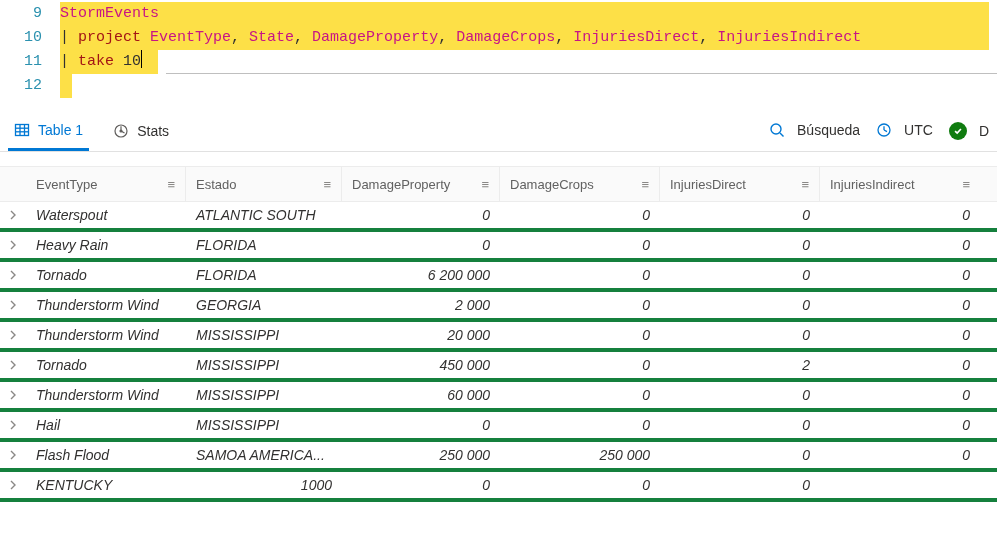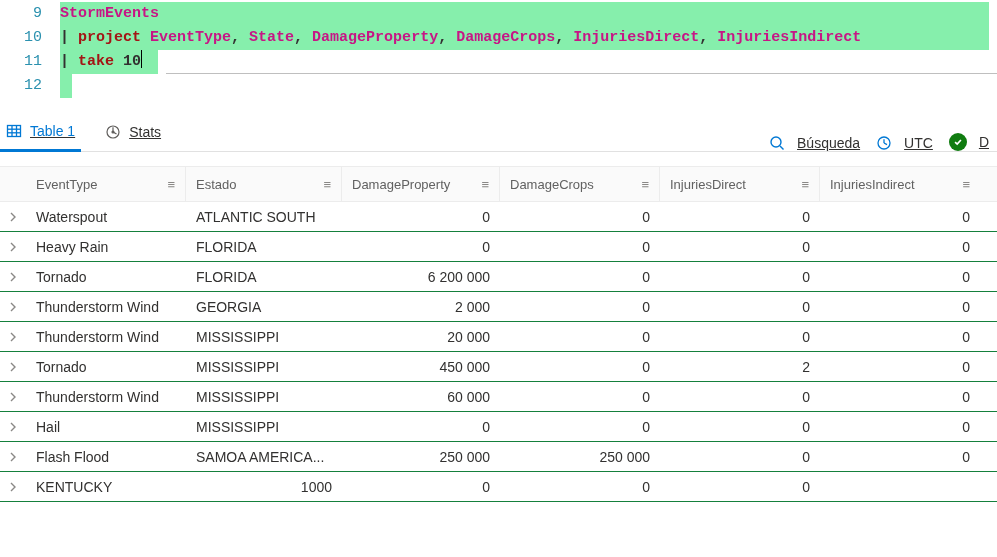--- a/index.html
+++ b/index.html
@@ -29,45 +29,43 @@
     text-align: right;
     padding-right: 18px;
     color: #2b91af;
   }
   .code {
     flex: 1 1 auto;
     white-space: pre;
     position: relative;
   }
   .code.sel {
-    background: #86efac;
+    background: #fde047;
     margin-right: 8px;
-    font-weight: bold;
   }
   .tok-ident { color: #c71585; }   
   .tok-punc  { color: #323130; }
   .tok-op    { color: #a31515; }   
   .tok-num   { color: #323130; }
   .cursor {
     display: inline-block;
     width: 1px; height: 18px;
     background: #000;
     vertical-align: text-bottom;
     margin-bottom: 2px;
   }
 
   
   .tabbar {
     display: flex;
-    align-items: flex-end;
-    padding: 14px 8px 0 0;
+    align-items: flex-start;
+    padding: 14px 8px 0 8px;
     border-bottom: 1px solid #e1e1e1;
     height: 44px;
     margin-top: 10px;
-    text-decoration: underline;
   }
   .tabs { display: flex; gap: 18px; }
   .tab {
     display: flex; align-items: center; gap: 8px;
     padding: 0 6px 10px 6px;
     color: #323130;
     cursor: pointer;
     font-size: 14px;
   }
   .tab.active {
@@ -114,21 +112,22 @@
     display: flex; align-items: center; justify-content: space-between;
     padding: 0 10px 0 10px;
     height: 100%;
     border-right: 1px solid #ececec;
   }
   .hcell:last-child { border-right: 0; }
   .menu-ic { color: #8a8886; font-size: 13px; }
 
   .grid-row {
     height: 30px;
-    border-bottom: 1px solid #15803d;
+    border-bottom: 4px solid #15803d;
+    font-style: italic;
   }
   .cell {
     padding: 0 10px;
     overflow: hidden; text-overflow: ellipsis; white-space: nowrap;
   }
   .cell.num { text-align: right; font-variant-numeric: tabular-nums; }
   .exp {
     display: flex; justify-content: center; color: #8a8886;
     cursor: pointer;
   }

